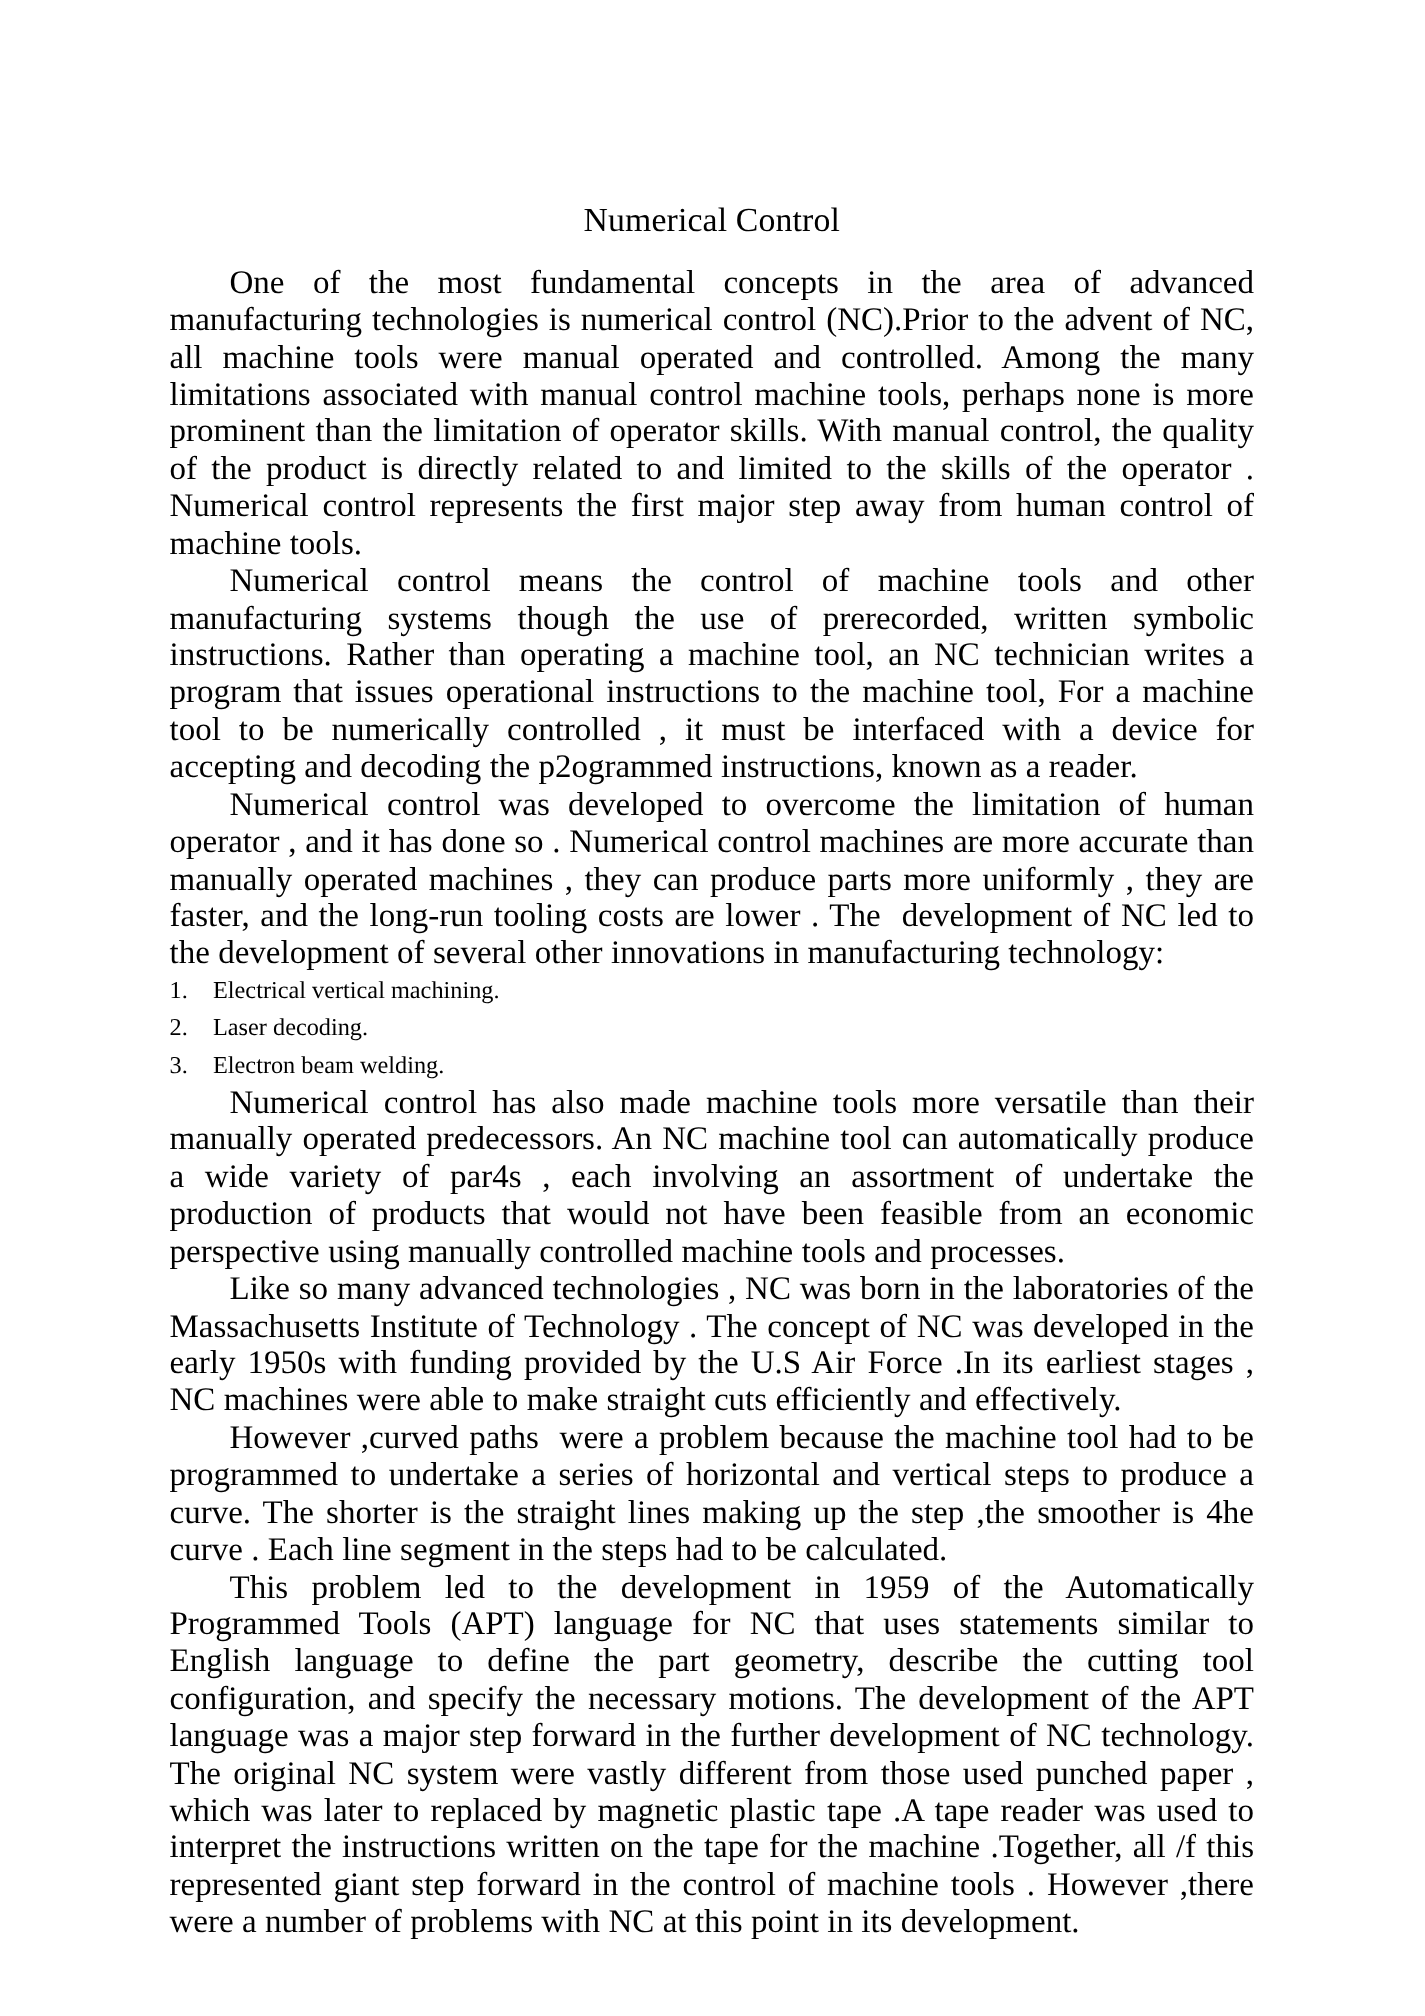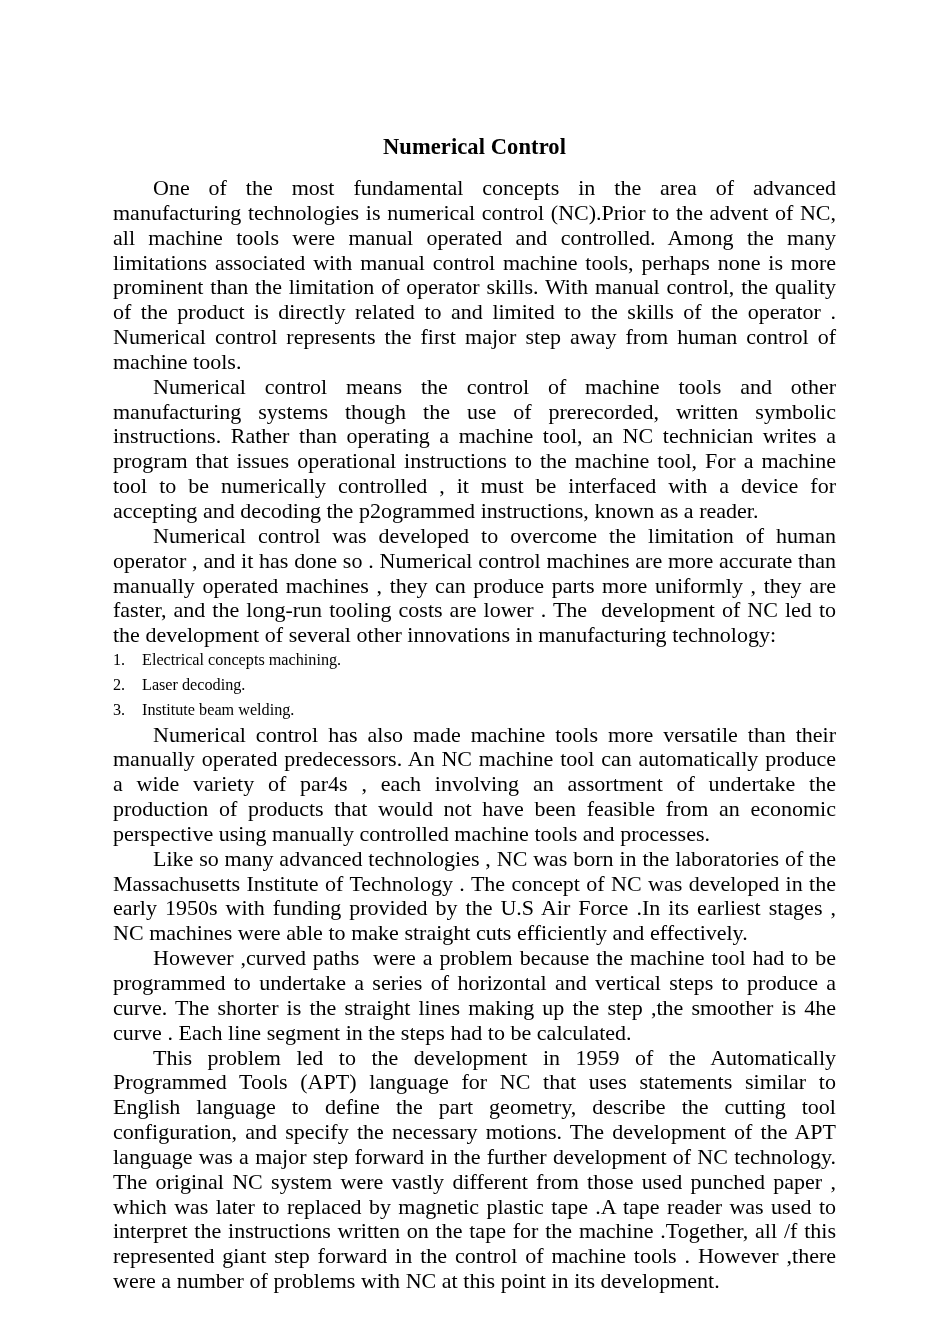--- a/index.html
+++ b/index.html
@@ -24,21 +24,21 @@
   }
   .content {
     position: absolute;
     left: 113px;
     top: 132px;
     width: 723px;
   }
   .doc-title {
     font-size: 22.5px;
     line-height: 30px;
-    font-weight: bold;
+    font-weight: normal;
     text-align: center;
     margin: 0 0 14px 0;
     letter-spacing: 0.1px;
   }
   .para {
     font-size: 22px;
     line-height: 24.85px;
     text-align: justify;
     text-justify: inter-word;
     margin: 0;
@@ -77,29 +77,29 @@
 
     <p class="para">One of the most fundamental concepts in the area of advanced manufacturing technologies is numerical control (NC).Prior to the advent of NC, all machine tools were manual operated and controlled. Among the many limitations associated with manual control machine tools, perhaps none is more prominent than the limitation of operator skills. With manual control, the quality of the product is directly related to and limited to the skills of the operator . Numerical control represents the first major step away from human control of machine tools.</p>
 
     <p class="para">Numerical control means the control of machine tools and other manufacturing systems though the use of prerecorded, written symbolic instructions. Rather than operating a machine tool, an NC technician writes a program that issues operational instructions to the machine tool, For a machine tool to be numerically controlled , it must be interfaced with a device for accepting and decoding the p2ogrammed instructions, known as a reader.</p>
 
     <p class="para">Numerical control was developed to overcome the limitation of human operator , and it has done so . Numerical control machines are more accurate than manually operated machines , they can produce parts more uniformly , they are faster, and the long-run tooling costs are lower . The  development of NC led to the development of several other innovations in manufacturing technology:</p>
 
     <ol class="list">
       <li class="list-item">
         <span class="list-num">1.</span>
-        <span class="list-text">Electrical concepts machining.</span>
+        <span class="list-text">Electrical vertical machining.</span>
       </li>
       <li class="list-item">
         <span class="list-num">2.</span>
         <span class="list-text">Laser decoding.</span>
       </li>
       <li class="list-item">
         <span class="list-num">3.</span>
-        <span class="list-text">Institute beam welding.</span>
+        <span class="list-text">Electron beam welding.</span>
       </li>
     </ol>
 
     <p class="para">Numerical control has also made machine tools more versatile than their manually operated predecessors. An NC machine tool can automatically produce a wide variety of par4s , each involving an assortment of undertake the production of products that would not have been feasible from an economic perspective using manually controlled machine tools and processes.</p>
 
     <p class="para">Like so many advanced technologies , NC was born in the laboratories of the Massachusetts Institute of Technology . The concept of NC was developed in the early 1950s with funding provided by the U.S Air Force .In its earliest stages , NC machines were able to make straight cuts efficiently and effectively.</p>
 
     <p class="para">However ,curved paths  were a problem because the machine tool had to be programmed to undertake a series of horizontal and vertical steps to produce a curve. The shorter is the straight lines making up the step ,the smoother is 4he curve . Each line segment in the steps had to be calculated.</p>
 
     <p class="para">This problem led to the development in 1959 of the Automatically Programmed Tools (APT) language for NC that uses statements similar to English language to define the part geometry, describe the cutting tool configuration, and specify the necessary motions. The development of the APT language was a major step forward in the further development of NC technology. The original NC system were vastly different from those used punched paper , which was later to replaced by magnetic plastic tape .A tape reader was used to interpret the instructions written on the tape for the machine .Together, all /f this represented giant step forward in the control of machine tools . However ,there were a number of problems with NC at this point in its development.</p>

